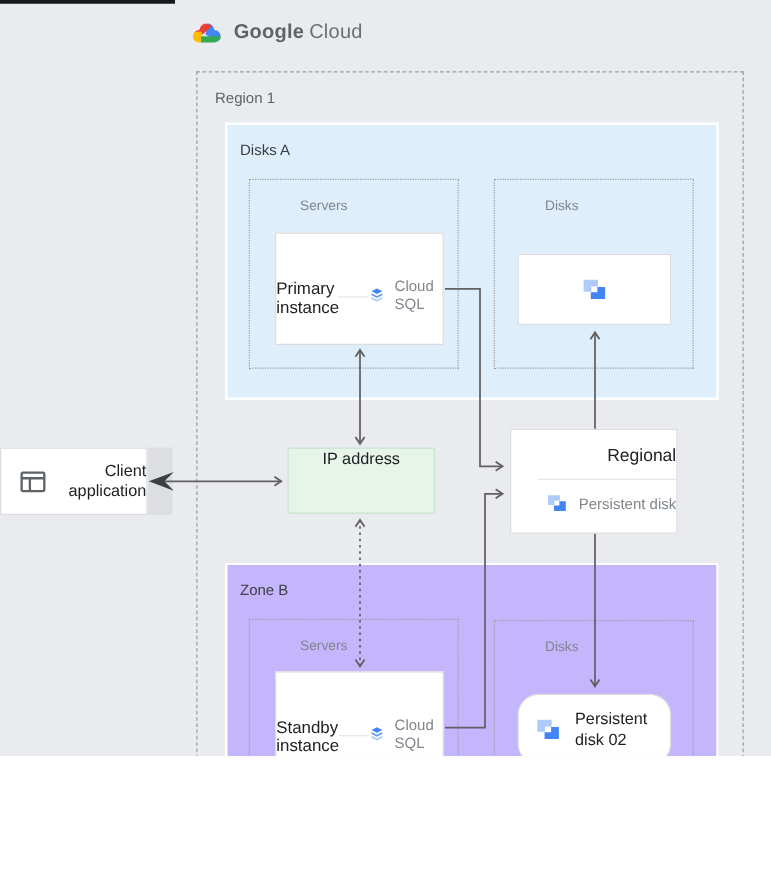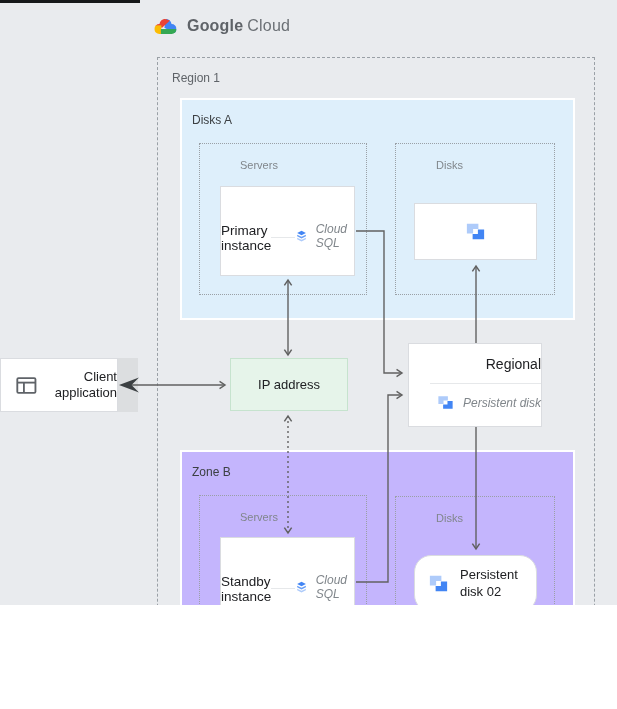--- a/index.html
+++ b/index.html
@@ -28,35 +28,35 @@
   .disks-a{left:395px;top:143px;width:160px;height:152px;}
   .servers-b{left:199px;top:495px;width:168px;height:149px;}
   .disks-b{left:395px;top:496px;width:160px;height:144px;}
   .dotted-label{position:absolute;left:14px;top:15px;font-size:11px;color:#80868b;margin-left:26px;}
 
   .node{position:absolute;background:#ffffff;border:1px solid #dadce0;z-index:2;}
   .instance{left:220px;top:186px;width:135px;height:90px;display:flex;flex-direction:row;align-items:center;}
   .standby{top:537px;}
   .node-title{font-size:13.5px;color:#202124;margin-top:14px;}
   .node-divider{width:111px;height:0;border-top:1px solid #e6e8ea;margin-top:12px;}
-  .caption-row{display:flex;align-items:center;gap:8px;margin-top:9px;font-style:italic;}
+  .caption-row{display:flex;align-items:center;gap:8px;margin-top:9px;}
   .caption-text{font-size:12px;color:#80868b;}
 
   .pd{display:flex;align-items:center;justify-content:center;gap:10px;}
   .pd01{left:414px;top:203px;width:123px;height:57px;}
   .pd02{left:414px;top:555px;width:123px;height:57px;border-radius:17px;}
   .pd-label{font-size:13px;color:#202124;line-height:1.3;width:64px;}
 
   .regional{left:408px;top:343px;width:134px;height:84px;display:flex;flex-direction:column;align-items:flex-end;}
   .regional .node-title{font-size:14px;margin-top:12px;}
   .regional .node-divider{margin-top:11px;}
   .regional .caption-row{margin-top:9px;}
 
   .ip{position:absolute;left:230px;top:358px;width:118px;height:53px;background:#e6f4ea;
-    border:1px solid #c6e3ce;display:flex;align-items:center;justify-content:center;z-index:2;}
+    border:1px solid #c6e3ce;display:flex;align-items:flex-start;justify-content:center;z-index:2;}
   .ip-label{font-size:13px;color:#202124;}
 
   .client-shade{position:absolute;left:118px;top:358px;width:20px;height:54px;background:#dcdee0;}
   .client{left:0;top:358px;width:118px;height:54px;display:flex;align-items:center;gap:7px;padding-left:13px;}
   .client-label{font-size:13px;color:#202124;line-height:1.25;width:72px;text-align:right;}
 
   .arrows{position:absolute;left:0;top:0;z-index:3;pointer-events:none;}
 </style>
 </head>
 <body>

